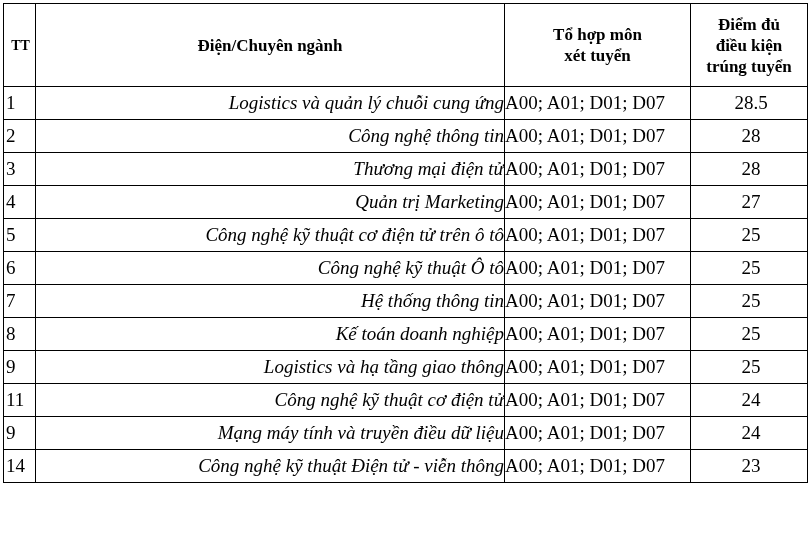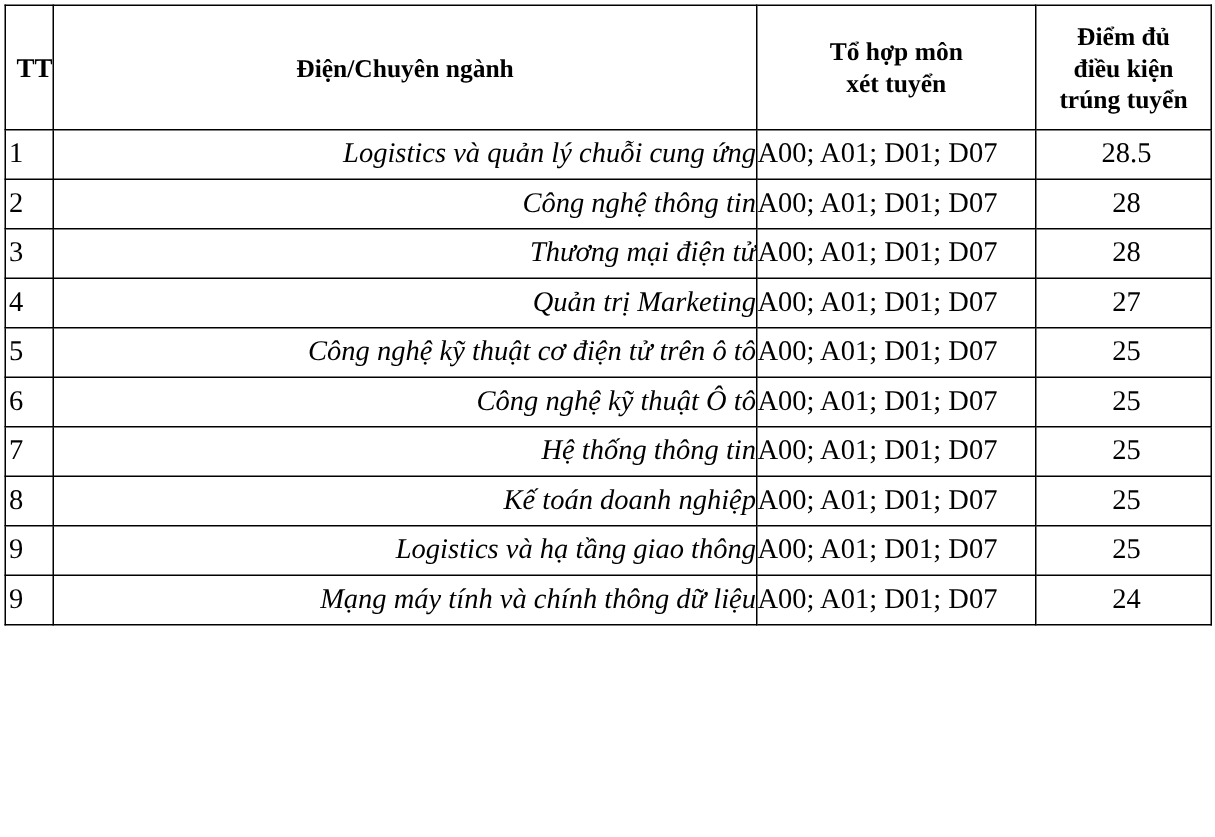--- a/index.html
+++ b/index.html
@@ -35,23 +35,23 @@
     }
     table.adm thead th {
       height: 82px;
       font-weight: bold;
       font-size: 17px;
       line-height: 21px;
       text-align: center;
       vertical-align: middle;
     }
     table.adm thead th.h-tt {
-      text-align: right;
+      text-align: center;
       padding-left: 2px;
-      font-size: 18px;
+      font-size: 14px;
     }
     table.adm thead th .line {
       display: block;
     }
     table.adm tbody td {
       height: 32px;
       font-size: 19px;
       vertical-align: middle;
     }
     table.adm tbody td.tt {
@@ -146,19 +146,31 @@
       <td class="combo">A00; A01; D01; D07</td>
       <td class="score">25</td>
     </tr>
     <tr>
       <td class="tt">9</td>
       <td class="name">Logistics và hạ tầng giao thông</td>
       <td class="combo">A00; A01; D01; D07</td>
       <td class="score">25</td>
     </tr>
     <tr>
-      <td class="tt">9</td>
-      <td class="name">Mạng máy tính và chính thông dữ liệu</td>
+      <td class="tt">11</td>
+      <td class="name">Công nghệ kỹ thuật cơ điện tử</td>
       <td class="combo">A00; A01; D01; D07</td>
       <td class="score">24</td>
+    </tr>
+    <tr>
+      <td class="tt">9</td>
+      <td class="name">Mạng máy tính và truyền điều dữ liệu</td>
+      <td class="combo">A00; A01; D01; D07</td>
+      <td class="score">24</td>
+    </tr>
+    <tr>
+      <td class="tt">14</td>
+      <td class="name">Công nghệ kỹ thuật Điện tử - viễn thông</td>
+      <td class="combo">A00; A01; D01; D07</td>
+      <td class="score">23</td>
     </tr>
   </tbody>
 </table>
 
 </body></html>

